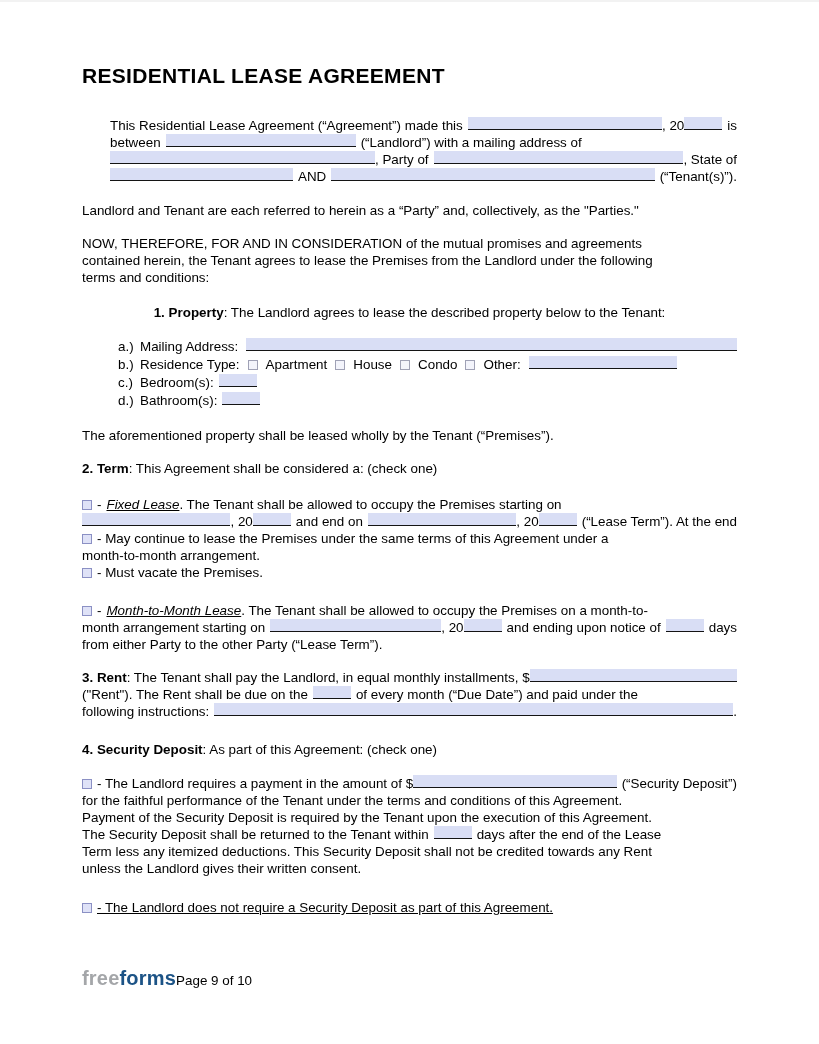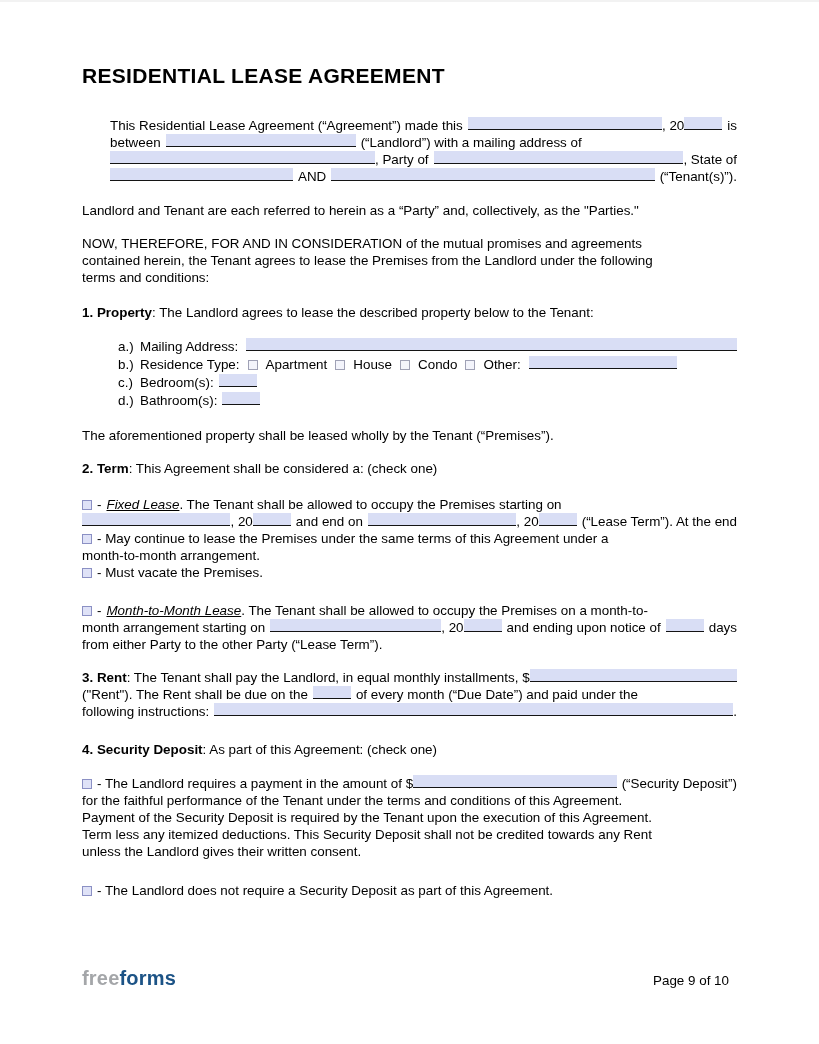--- a/index.html
+++ b/index.html
@@ -57,36 +57,36 @@
 
   
   .ml { margin-left:5px; }
   .mr { margin-right:5px; }
   .ml4{ margin-left:8px; }
   .ml8{ margin-left:8px; }
   .mr8{ margin-right:8px; }
 
   .mt16{ margin-top:16px; }
   .mt17{ margin-top:17px; }
-  .mt18{ margin-top:18px; }
+  .mt18{ margin-top:18px;text-align:center; }
   .mt19{ margin-top:19px; }
   .mt21{ margin-top:21px; }
-  .mt22{ margin-top:22px; }
+  .mt22{ margin-top:22px;text-decoration:underline; }
   .mt29{ margin-top:29px;margin-left:28px; }
 
   .list { margin-left:36px; }
   .list .line { line-height:18px; }
   .sub { }
   .lbl { display:inline-block; width:22px; flex:0 0 auto; }
 
   .footer {
     position:absolute;
     left:82px; right:90px; top:956px;
     display:flex;
-    justify-content:space-between;
+    justify-content:flex-start;
     align-items:flex-end;
     height:32px;
   }
   .logo { font-size:20px; font-weight:bold; letter-spacing:0.2px; }
   .logo .free  { color:#a4a6a9; }
   .logo .forms { color:#1c5386; }
   .pageno { font-size:13.4px; padding-bottom:2px; }
 </style>
 </head>
 <body>
@@ -238,20 +238,25 @@
 
   <div class="mt17">
     <div class="line">
       <span class="cb"></span>
       <span class="ml">- The Landlord requires a payment in the amount of $</span>
       <span class="field fl"></span>
       <span class="ml">(“Security Deposit”)</span>
     </div>
     <div class="txt plain">for the faithful performance of the Tenant under the terms and conditions of this Agreement.</div>
     <div class="txt plain">Payment of the Security Deposit is required by the Tenant upon the execution of this Agreement.</div>
+    <div class="line">
+      <span>The Security Deposit shall be returned to the Tenant within</span>
+      <span class="field w38 ml mr"></span>
+      <span>days after the end of the Lease</span>
+    </div>
     <div class="txt plain">Term less any itemized deductions. This Security Deposit shall not be credited towards any Rent</div>
     <div class="txt plain">unless the Landlord gives their written consent.</div>
   </div>
 
   <div class="line mt22">
     <span class="cb"></span>
     <span class="ml">- The Landlord does not require a Security Deposit as part of this Agreement.</span>
   </div>
 
   <div class="footer">

